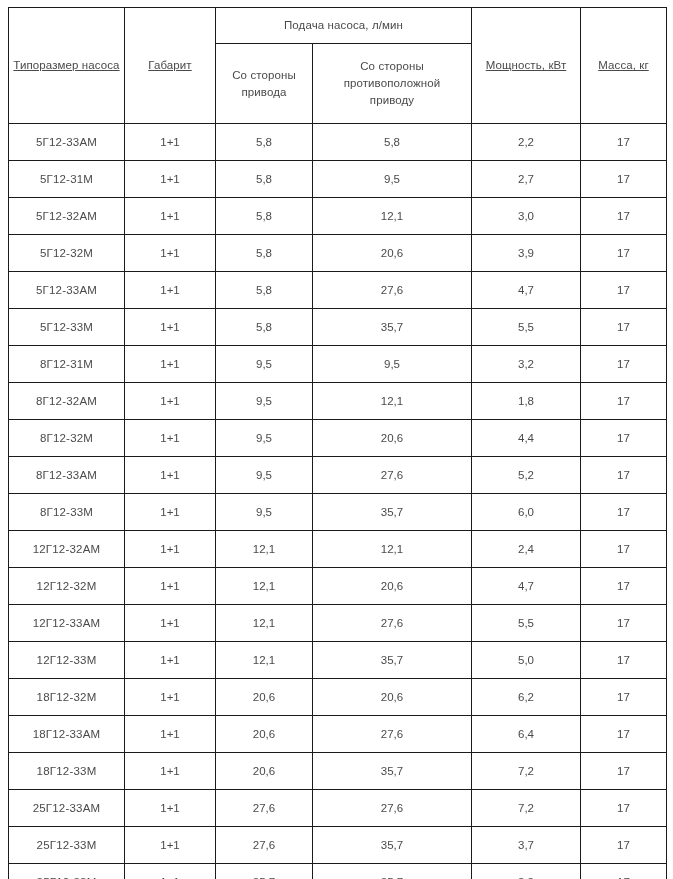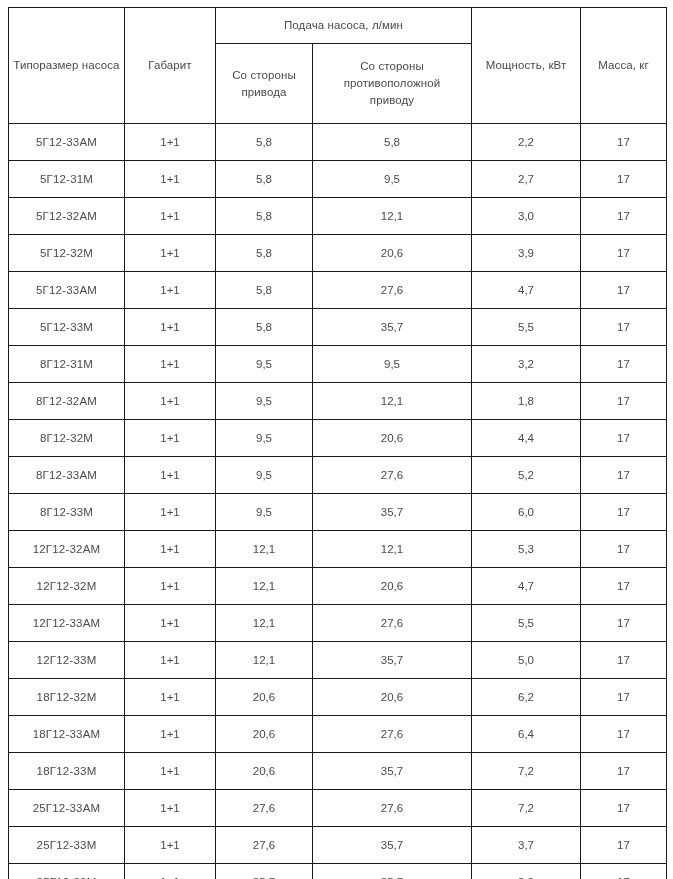--- a/index.html
+++ b/index.html
@@ -57,20 +57,21 @@
   
   thead th {
     font-size: 11.5px;
     color: #4f4f4f;
     letter-spacing: 0.1px;
   }
   th.h-tall {
     height: 106px;
     vertical-align: top;
     padding-top: 12px;
+    text-decoration: underline;
   }
   th.h-group {
     height: 31px;
     vertical-align: top;
     padding-top: 12px;
   }
   th.h-sub {
     height: 75px;
     vertical-align: top;
     padding-top: 14px;
@@ -215,21 +216,21 @@
           <td class="num">9,5</td>
           <td class="num">35,7</td>
           <td class="num">6,0</td>
           <td class="num">17</td>
         </tr>
         <tr>
           <td class="model">12Г12-32АМ</td>
           <td class="num">1+1</td>
           <td class="num">12,1</td>
           <td class="num">12,1</td>
-          <td class="num">5,3</td>
+          <td class="num">2,4</td>
           <td class="num">17</td>
         </tr>
         <tr>
           <td class="model">12Г12-32М</td>
           <td class="num">1+1</td>
           <td class="num">12,1</td>
           <td class="num">20,6</td>
           <td class="num">4,7</td>
           <td class="num">17</td>
         </tr>

